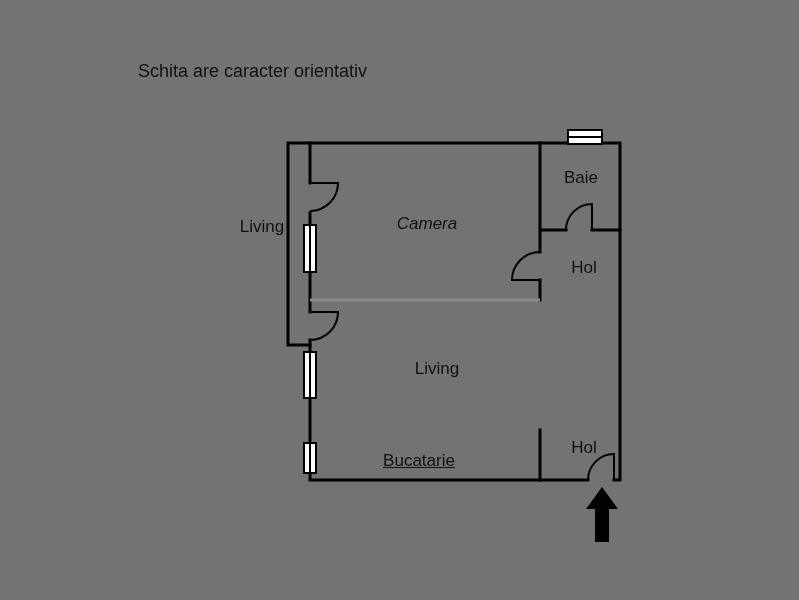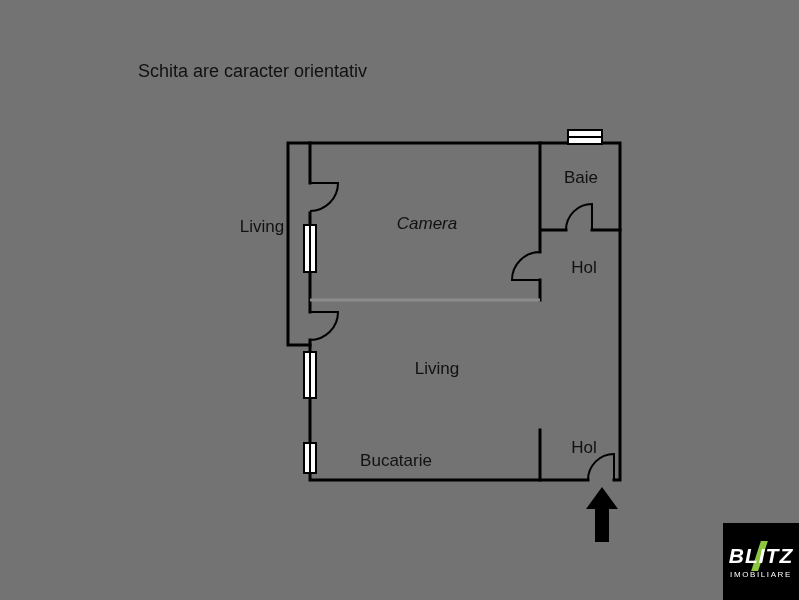--- a/index.html
+++ b/index.html
@@ -108,24 +108,17 @@
     </g>
 
     <path d="M602 487 L586 509 H595 V542 H609 V509 H618 Z" fill="#000000" stroke="none"></path>
   </svg>
 
   <div class="room-label" style="left:262px; top:227px;">Living</div>
   <div class="room-label" style="left:427px; top:224px;font-style:italic;">Camera</div>
   <div class="room-label" style="left:581px; top:178px;">Baie</div>
   <div class="room-label" style="left:584px; top:268px;">Hol</div>
   <div class="room-label" style="left:437px; top:369px;">Living</div>
-  <div class="room-label" style="left:396px; top:461px;">Bucatarie</div>
+  <div class="room-label" style="left:419px; top:461px;text-decoration:underline;">Bucatarie</div>
   <div class="room-label" style="left:584px; top:448px;">Hol</div>
 
-  <div class="logo">
-    <div class="logo-name-row">
-      <span class="logo-bolt"></span>
-      <span class="logo-name">BLITZ</span>
-    </div>
-    <div class="logo-tagline">IMOBILIARE</div>
-  </div>
 
 </div>
 
 </body></html>

